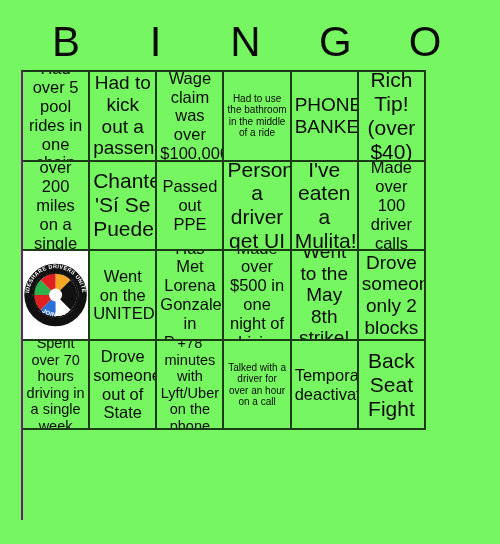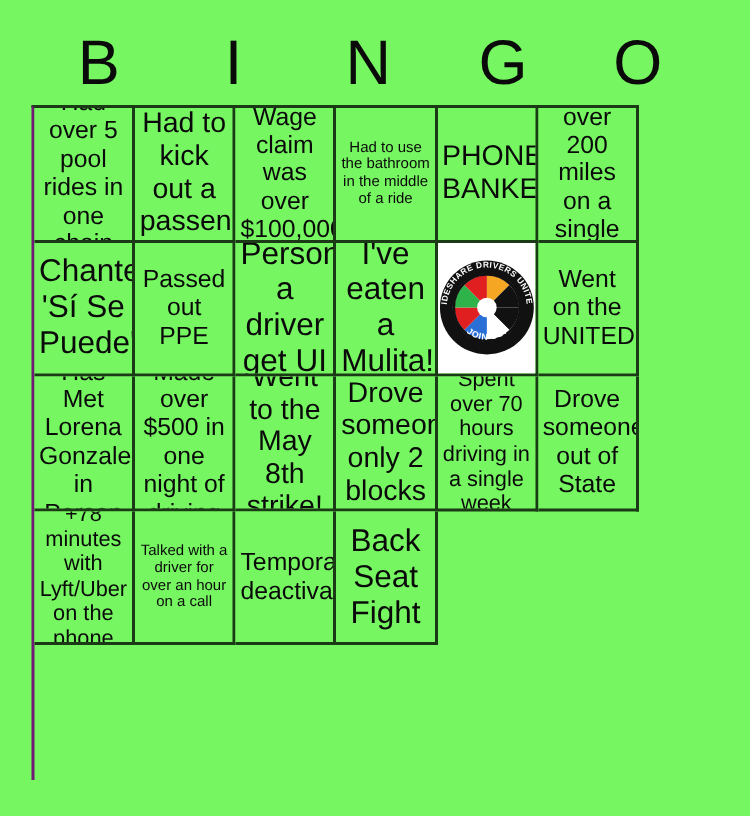--- a/index.html
+++ b/index.html
@@ -118,35 +118,41 @@
     <div class="cell fs-md">
         <span class="txt">Wage claim was over $100,000</span>
       </div>
     <div class="cell fs-xs">
         <span class="txt">Had to use the bathroom in the middle of a ride</span>
       </div>
     <div class="cell fs-lg">
         <span class="txt">PHONE BANKED!!</span>
       </div>
 
+    <div class="cell fs-xl">
+        <span class="txt">Rich Tip! (over $40)</span>
+      </div>
     <div class="cell fs-md">
         <span class="txt">Drove over 200 miles on a single trip</span>
       </div>
     <div class="cell fs-xl">
         <span class="txt">Chanted 'Sí Se Puede'</span>
       </div>
     <div class="cell fs-md">
         <span class="txt">Passed out PPE</span>
       </div>
     <div class="cell fs-xl">
         <span class="txt">Person a driver get UI</span>
       </div>
 
     <div class="cell fs-xl">
         <span class="txt">I've eaten a Mulita!!!</span>
+      </div>
+    <div class="cell fs-md">
+        <span class="txt">Made over 100 driver calls</span>
       </div>
     <div class="cell free">
       <div class="logo-wrap">
         <svg class="logo" viewBox="0 0 100 100">
           <defs>
             <path id="arcTop" d="M 50 50 m -41 0 a 41 41 0 0 1 82 0" fill="none"></path>
             <path id="arcBot" d="M 50 50 m -33 0 a 33 33 0 0 0 66 0" fill="none"></path>
           </defs>
           <circle cx="50" cy="50" r="48" fill="#111111"></circle>
           <circle cx="50" cy="50" r="35" fill="#ffffff"></circle>

